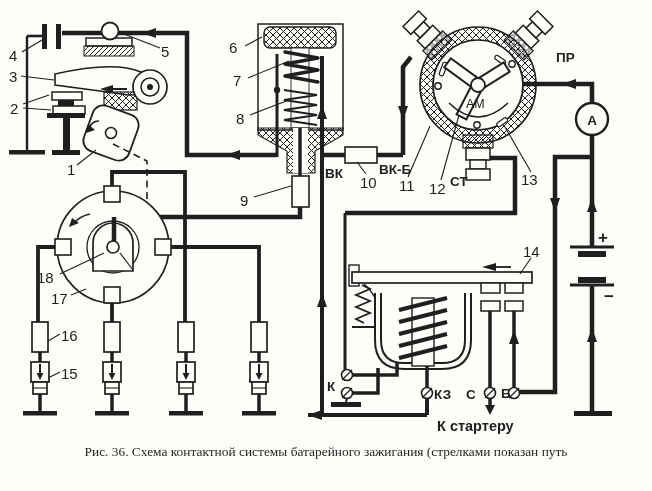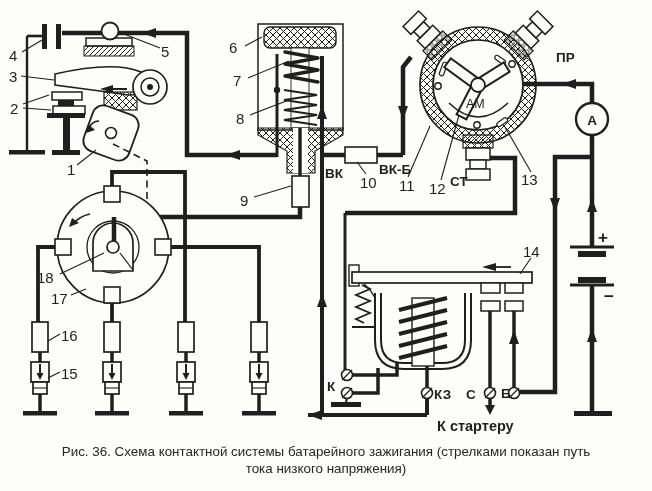--- a/index.html
+++ b/index.html
@@ -3,21 +3,21 @@
 <meta charset="utf-8">
 <style>
   html,body{margin:0;padding:0;background:#e8e8e4;}
   .page{position:relative;width:652px;height:491px;background:#fdfdfa;overflow:hidden;
         font-family:"Liberation Sans",sans-serif;}
   svg{position:absolute;left:0;top:0;}
   svg text{font-family:"Liberation Sans",sans-serif;fill:#1f1f1f;}
   .num{font-size:15px;}
   .term{font-size:13.5px;font-weight:bold;}
   .caption{position:absolute;left:0;top:444px;width:652px;text-align:center;
-           font-family:Liberation Sans, sans-serif;font-size:13.4px;color:#262626;line-height:1.25;}
+           font-family:Liberation Serif, serif;font-size:13.4px;color:#262626;line-height:1.25;}
 </style>
 </head>
 <body>
 
 <div class="page">
 <svg width="652" height="440" viewBox="0 0 652 440">
   <defs>
     <pattern id="xh" width="7" height="7" patternUnits="userSpaceOnUse">
       <path d="M0,7 L7,0 M0,0 L7,7" stroke="#1f1f1f" stroke-width="1"></path>
     </pattern>
@@ -360,15 +360,14 @@
     <text class="term" x="327" y="391">К</text>
     <text class="term" x="434" y="399">КЗ</text>
     <text class="term" x="466" y="399">С</text>
     <text class="term" x="501" y="398">Б</text>
     <text x="437" y="431" font-size="14.5" font-weight="bold">К стартеру</text>
   </g>
 </svg>
 
 <div class="caption">
   <div>Рис. 36. Схема контактной системы батарейного зажигания (стрелками показан путь</div>
-  <div>тока низкого напряжения)</div>
 </div>
 </div>
 
 </body></html>

